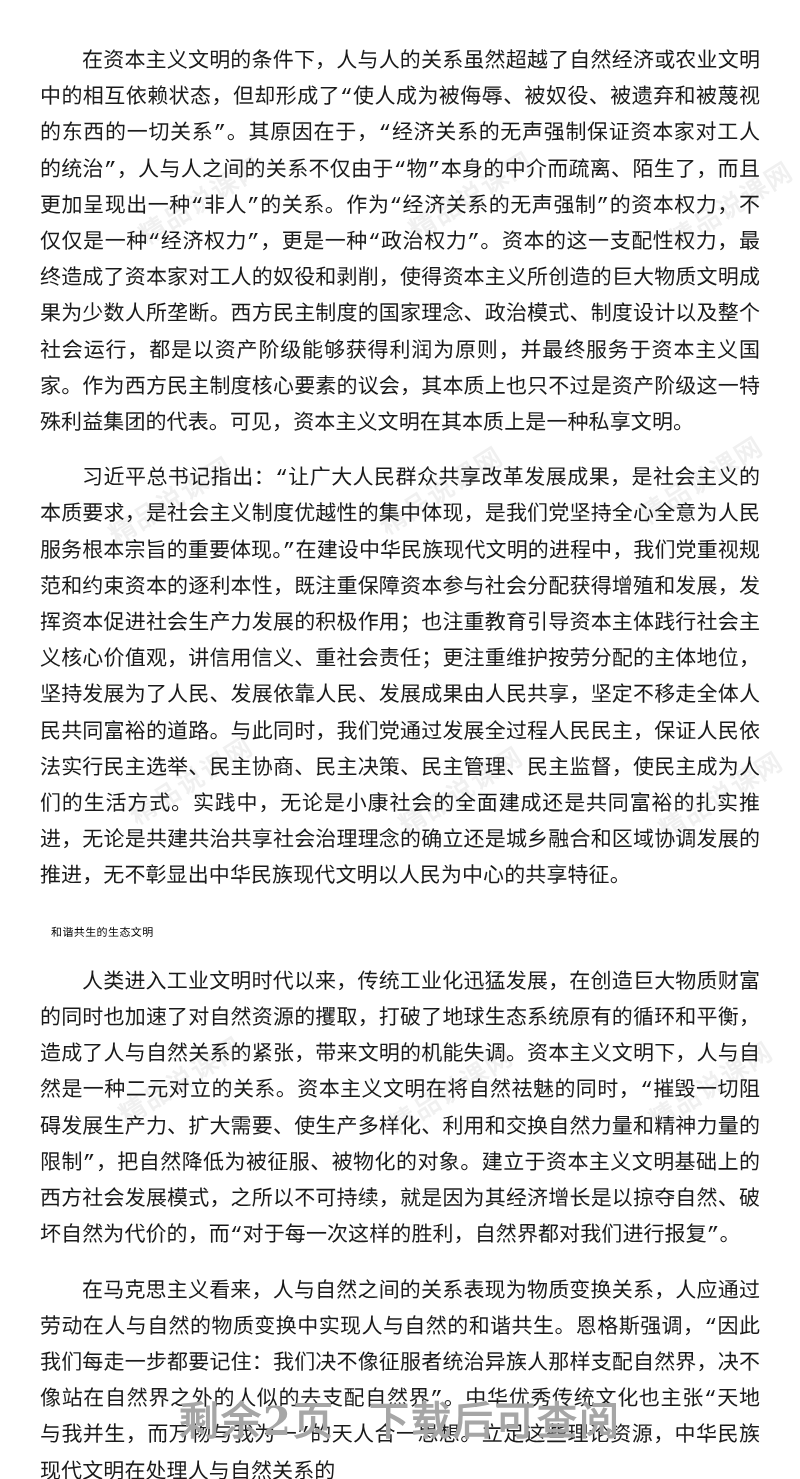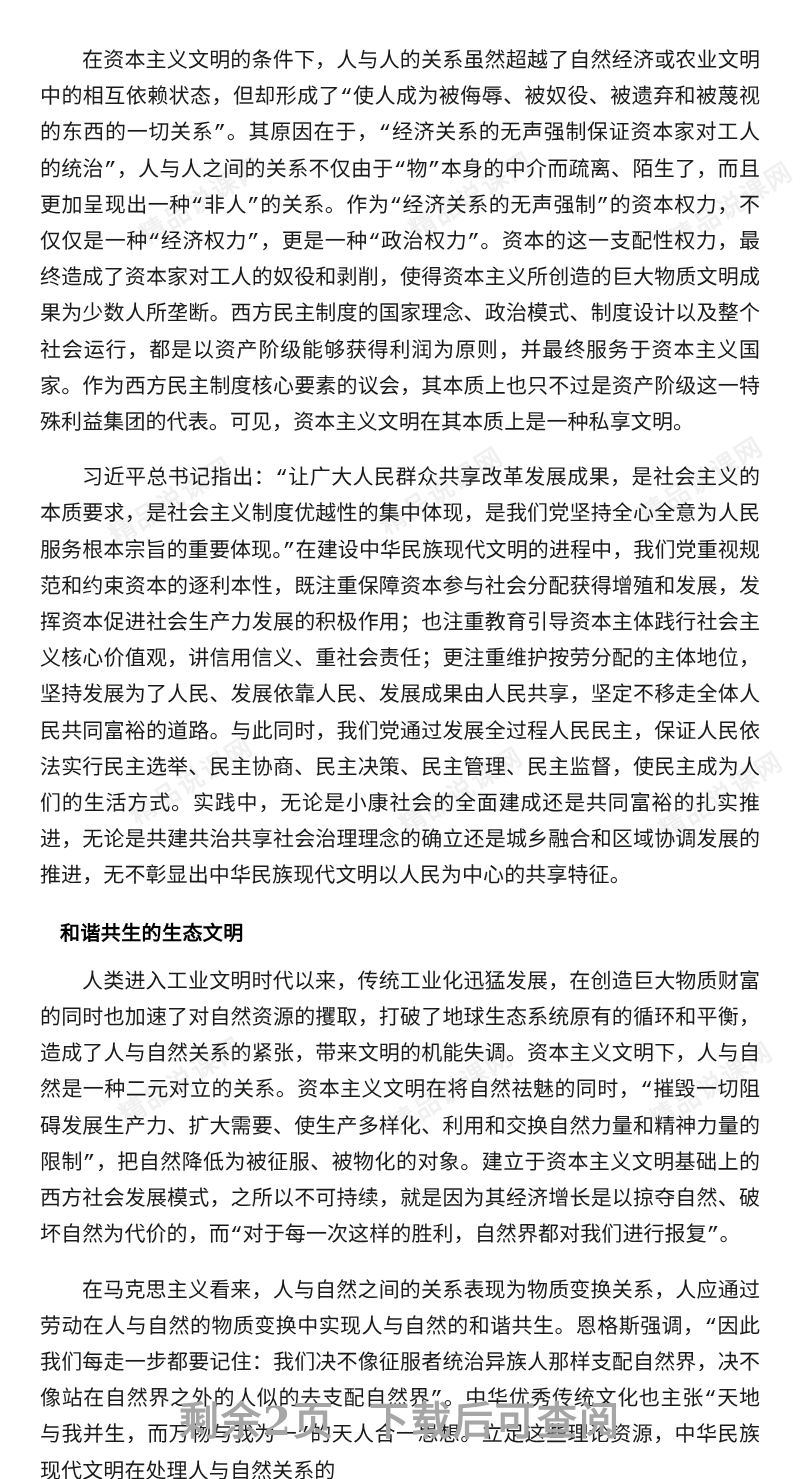--- a/index.html
+++ b/index.html
@@ -58,23 +58,23 @@
     color: #1a1a1a;
     text-align: justify;
     text-justify: inter-ideograph;
     text-indent: 2em;
     font-family: Liberation Mono, monospace;
     letter-spacing: 0.1px;
   }
 
   h2.section-heading {
     margin: 0 0 14px 0;
-    font-size: 20px;
+    font-size: 11px;
     line-height: 36.2px;
-    font-weight: 700;
+    font-weight: 400;
     color: #000;
     text-indent: 1em;
     letter-spacing: 0.4px;
     font-family: "DejaVu Sans", "Liberation Sans", sans-serif;
   }
 
   
   .footer-notice {
     position: absolute;
     left: 0;

